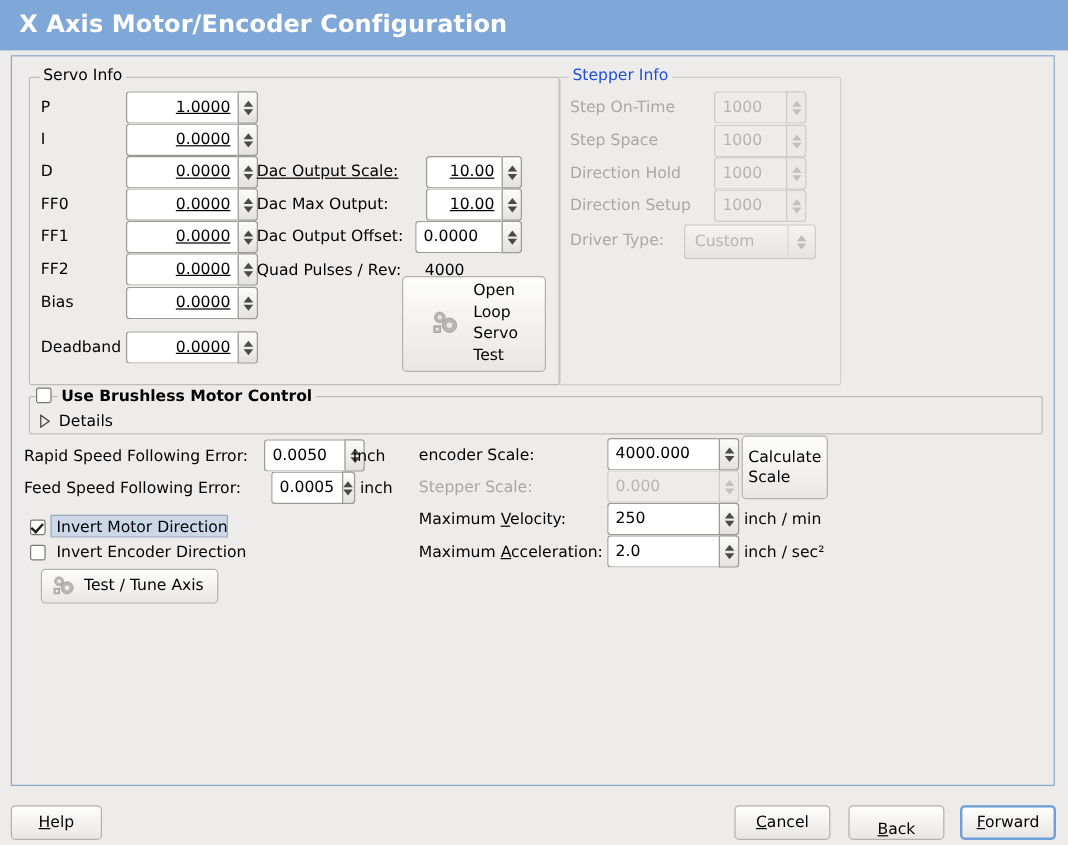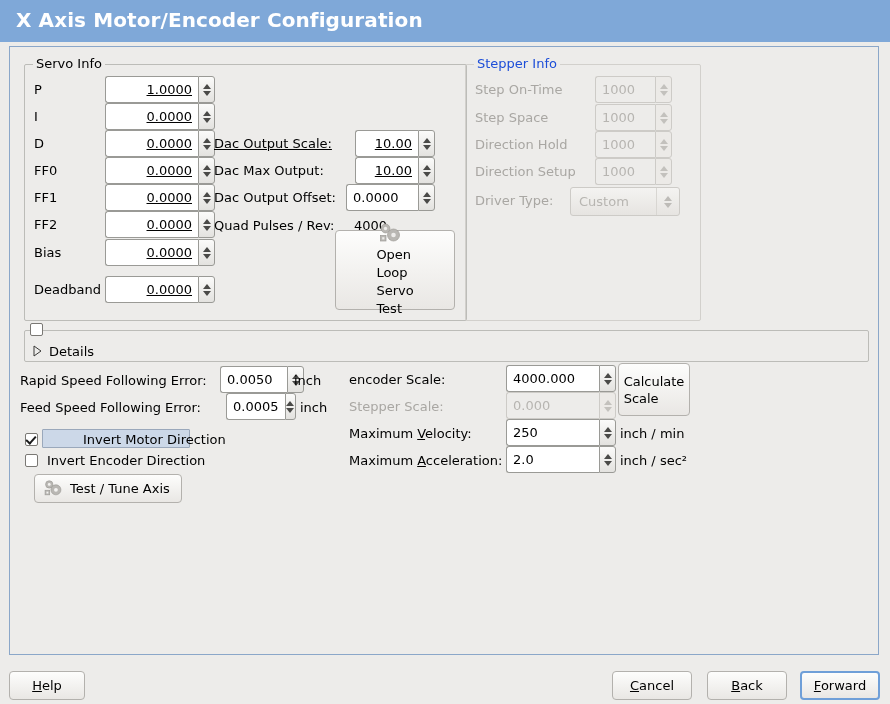--- a/index.html
+++ b/index.html
@@ -212,21 +212,21 @@
       </div>
   </div>
   <div class="spin" style="left:336px;top:137px;width:89px;">
     <div class="fld l">0.0000</div>
     <div class="btns">
         <i class="up"></i>
         <i class="dn"></i>
       </div>
   </div>
 
-  <div class="btn btn-multi" style="left:325px;top:183px;width:120px;height:80px;flex-direction:column;">
+  <div class="btn btn-multi" style="left:325px;top:183px;width:120px;height:80px;">
     <span class="gears" style="position:relative;margin-right:10px;">
       <svg width="26" height="24" viewBox="0 0 26 24">
         <g fill="#b9b7b3" stroke="#9d9b97" stroke-width="0.7">
           <circle cx="8.5" cy="6.5" r="4.4"></circle>
           <circle cx="16.5" cy="13" r="6"></circle>
           <rect x="3.5" y="13.5" width="5.5" height="5.5"></rect>
         </g>
         <circle cx="8.5" cy="6.5" r="1.7" fill="#edecea"></circle>
         <circle cx="16.5" cy="13" r="2.3" fill="#edecea"></circle>
         <rect x="5.2" y="15.2" width="2.2" height="2.2" fill="#edecea"></rect>
@@ -284,20 +284,21 @@
     <div class="carr">
         <i class="up"></i>
         <i class="dn"></i>
       </div>
   </div>
 
   <div class="frame" style="left:14px;top:283px;width:845px;height:32px;">
     
   </div>
   <div class="cb" style="left:20px;top:276px;"></div>
+  <div class="lbl bold" style="left:38px;top:276px;background:#edecea;padding:0 3px;">Use Brushless Motor Control</div>
 
   <span class="tri-hollow" style="left:23px;top:298px;">
     <svg width="9" height="12" viewBox="0 0 9 12">
         <path d="M1 1 L8 6 L1 11 Z" fill="none" stroke="#3a3a38" stroke-width="1"></path>
       </svg>
   </span>
   <div class="lbl" style="left:39px;top:297px;">Details</div>
 
   <div class="lbl" style="left:10px;top:326px;">Rapid Speed Following Error:</div>
   <div class="spin" style="left:210px;top:319px;width:84px;">
@@ -314,21 +315,21 @@
     <div class="fld l">0.0005</div>
     <div class="btns">
         <i class="up"></i>
         <i class="dn"></i>
       </div>
   </div>
   <div class="lbl" style="left:290px;top:353px;">inch</div>
 
   <div class="cb checked" style="left:15px;top:386px;"></div>
   <div class="cbfocus" style="left:32px;top:382px;width:148px;height:19px;"></div>
-  <div class="lbl" style="left:37px;top:385px;margin-left:36px;">Invert Motor Direction</div>
+  <div class="lbl" style="left:37px;top:385px;">Invert Motor Direction</div>
 
   <div class="cb" style="left:15px;top:407px;"></div>
   <div class="lbl" style="left:37px;top:406px;">Invert Encoder Direction</div>
 
   <div class="btn" style="left:24px;top:427px;width:148px;height:29px;justify-content:flex-start;padding-left:7px;">
     <span class="gears" style="position:relative;margin-right:6px;">
       <svg width="22" height="20" viewBox="0 0 26 24">
         <g fill="#b9b7b3" stroke="#9d9b97" stroke-width="0.8">
           <circle cx="8.5" cy="6.5" r="4.4"></circle>
           <circle cx="16.5" cy="13" r="6"></circle>
@@ -393,19 +394,19 @@
 
 </div>
 
 <div class="botbar">
   <div class="btn" style="left:9px;top:15px;width:76px;height:29px;">
     <span><span class="u">H</span><span>elp</span></span>
   </div>
   <div class="btn" style="left:612px;top:15px;width:80px;height:29px;">
     <span><span class="u">C</span><span>ancel</span></span>
   </div>
-  <div class="btn" style="left:707px;top:15px;width:80px;height:29px;">
+  <div class="btn" style="left:707px;top:15px;width:80px;height:29px;align-items:flex-end;">
     <span><span class="u">B</span><span>ack</span></span>
   </div>
   <div class="btn focus" style="left:800px;top:15px;width:80px;height:29px;">
     <span><span class="u">F</span><span>orward</span></span>
   </div>
 </div>
 
 </body></html>

